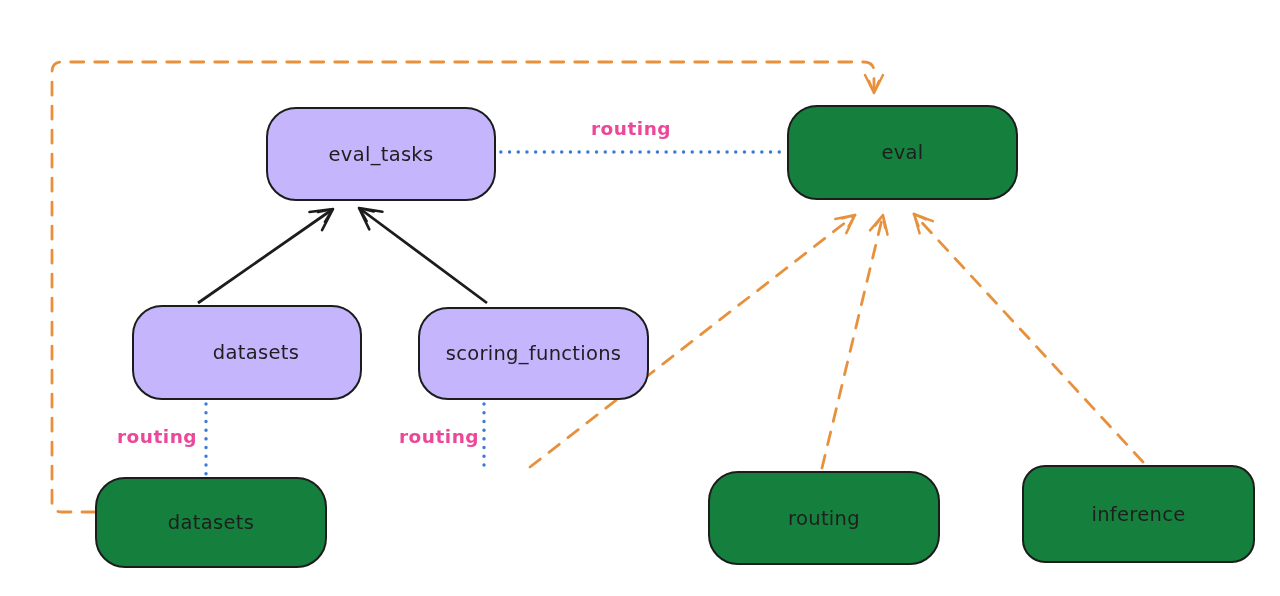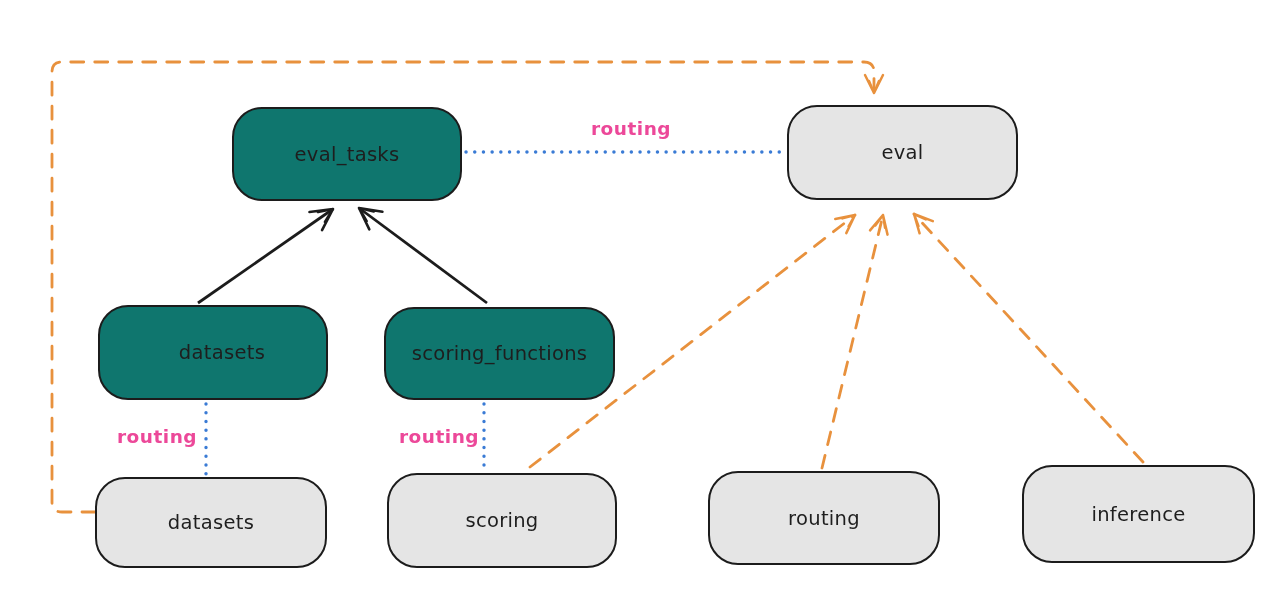--- a/index.html
+++ b/index.html
@@ -15,22 +15,22 @@
   .node {
     position: absolute;
     box-sizing: border-box;
     border: 2.6px solid #1c1c1c;
     border-radius: 30px;
     display: flex;
     align-items: center;
     justify-content: center;
     z-index: 2;
   }
-  .node.blue  { background: #0f766e; }
-  .node.green { background: #e5e5e5; justify-content: center; }
+  .node.blue  { background: #c4b5fd; margin-left: 34px; }
+  .node.green { background: #15803d; justify-content: center; }
   .node-label {
     color: #1e1e1e;
     font-size: 19.5px;
     letter-spacing: 0.3px;
     white-space: nowrap;
   }
   .routing-label {
     position: absolute;
     color: #ec4899;
     font-size: 18.5px;
@@ -82,29 +82,26 @@
   </div>
 
   <div class="node blue" style="left:384px; top:307px; width:231px; height:93px;">
     <span class="node-label">scoring_functions</span>
   </div>
 
   <div class="node green" style="left:95px; top:477px; width:232px; height:91px;">
     <span class="node-label">datasets</span>
   </div>
 
-  <div class="node green" style="left:387px; top:473px; width:230px; height:95px;">
-    <span class="node-label">scoring</span>
-  </div>
 
   <div class="node green" style="left:708px; top:471px; width:232px; height:94px;">
     <span class="node-label">routing</span>
   </div>
 
-  <div class="node green" style="left:1022px; top:465px; width:233px; height:98px;">
+  <div class="node green" style="left:1022px; top:465px; width:233px; height:98px;border-radius:23px;">
     <span class="node-label">inference</span>
   </div>
 
   <div class="routing-label" style="left:571px; top:118px; width:120px;">routing</div>
   <div class="routing-label" style="left:112px; top:426px; width:90px;">routing</div>
   <div class="routing-label" style="left:394px; top:426px; width:90px;">routing</div>
 
 </div>
 
 </body></html>

